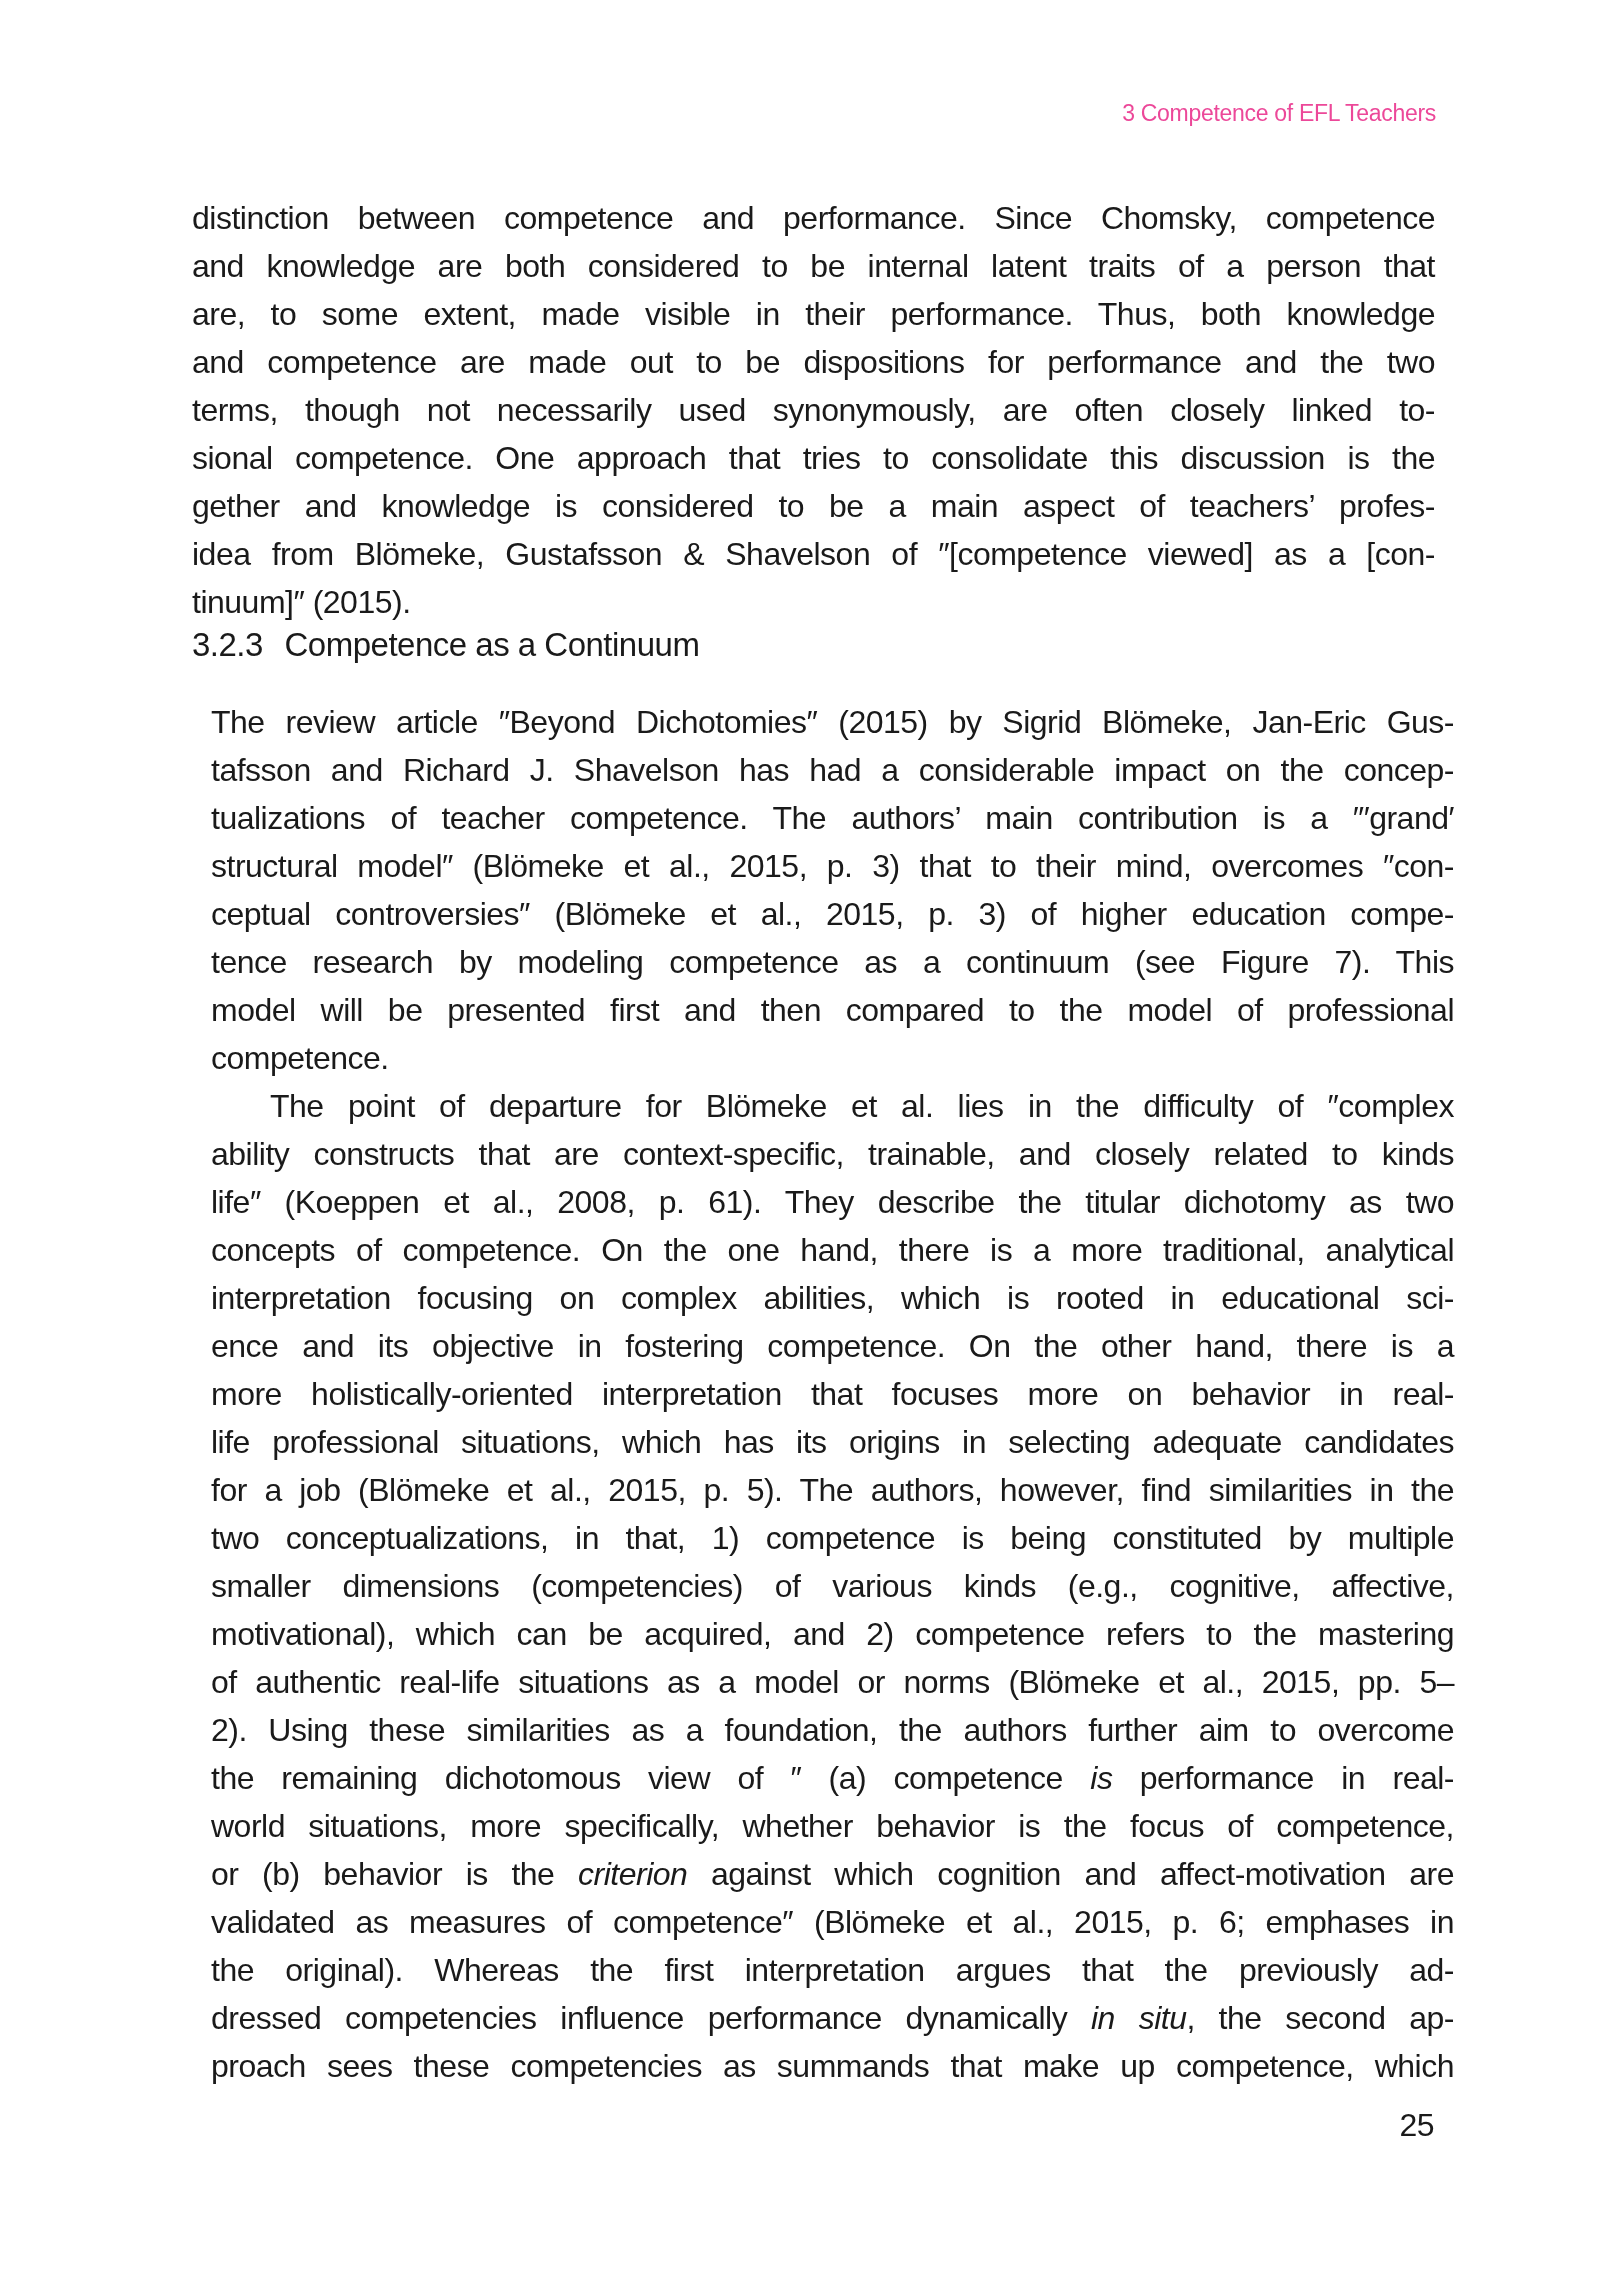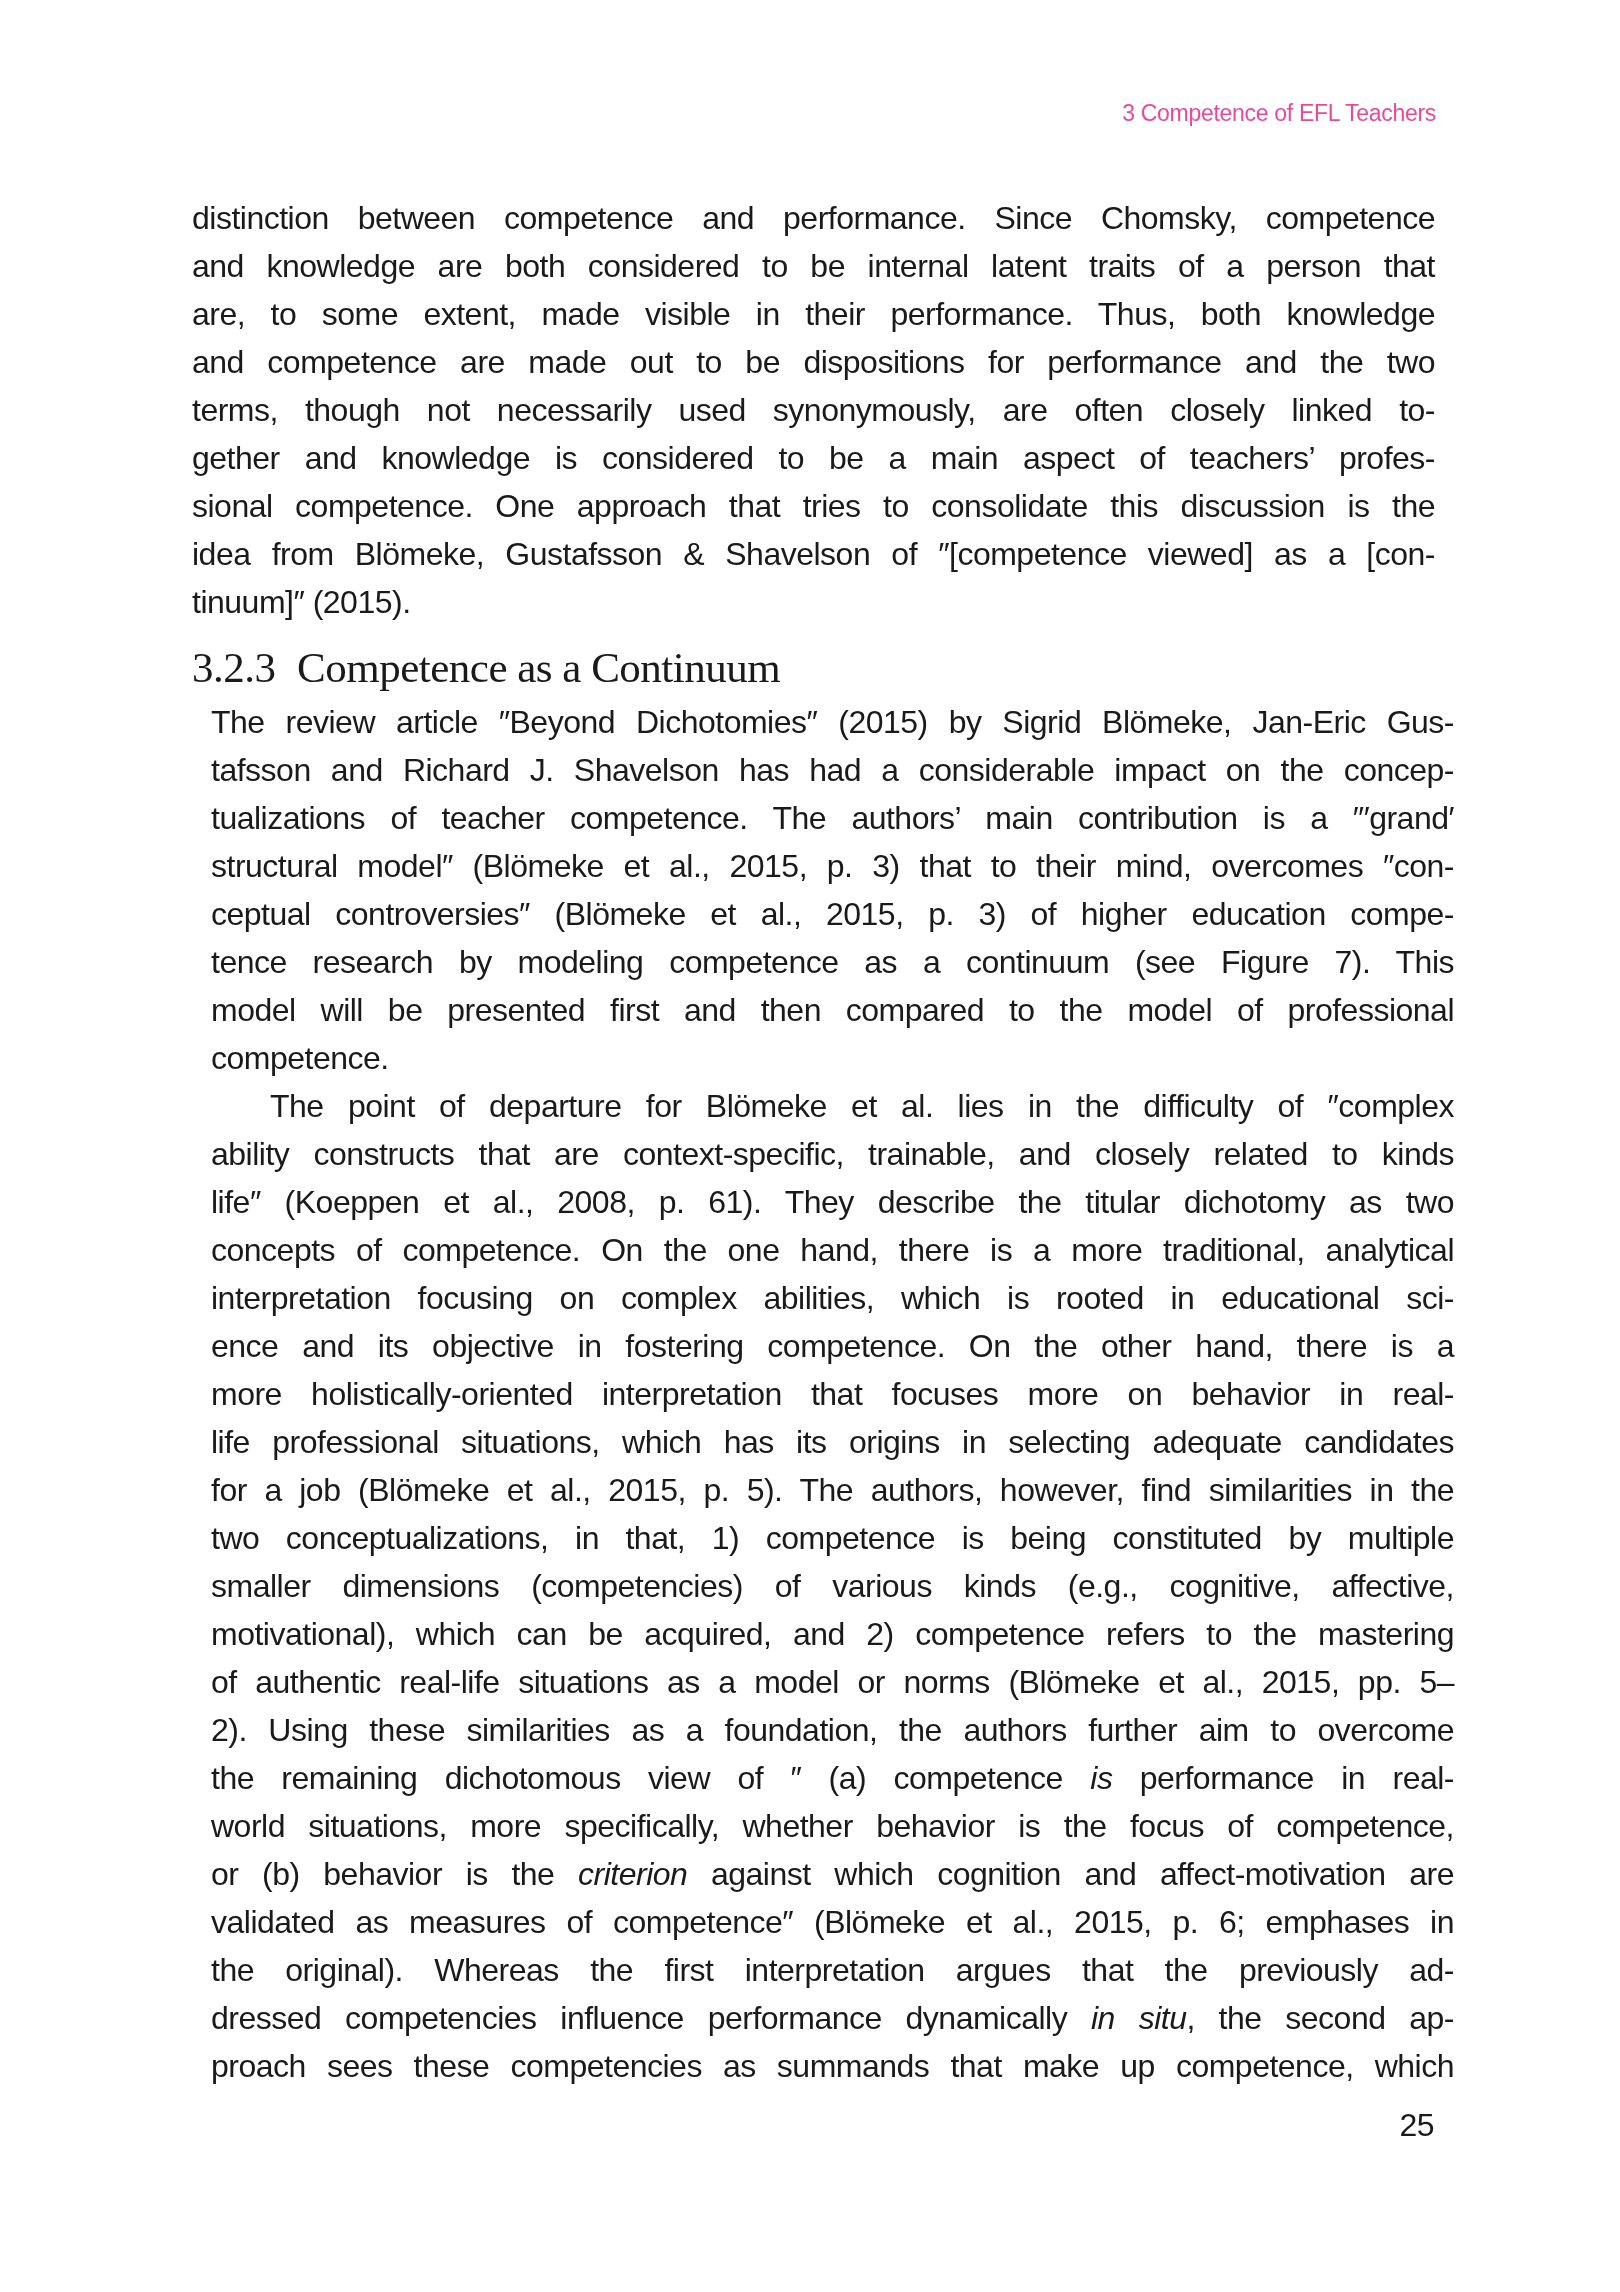--- a/index.html
+++ b/index.html
@@ -42,26 +42,25 @@
     .line.last {
       text-align-last: left;
     }
     .line.indent {
       padding-left: 59px;
     }
     .block-1 { top: 194px; }
     .section-heading {
       position: absolute;
       left: 192px;
-      top: 644px;
-      font-size: 43px;
+      top: 621px;
+      font-size: 33px;
       letter-spacing: -0.5px;
       line-height: 47px;
       white-space: nowrap;
-      font-family: Liberation Serif, serif;
     }
     .section-heading .num {
       margin-right: 21.6px;
     }
     .block-2 { top: 698px; margin-left: 19px; }
     .page-number {
       position: absolute;
       top: 2107px;
       right: 186px;
       font-size: 32px;
@@ -75,22 +74,22 @@
 <body>
 
 <div class="running-header">3 Competence of EFL Teachers</div>
 
 <div class="text-block block-1">
   <span class="line">distinction between competence and performance. Since Chomsky, competence</span>
   <span class="line">and knowledge are both considered to be internal latent traits of a person that</span>
   <span class="line">are, to some extent, made visible in their performance. Thus, both knowledge</span>
   <span class="line">and competence are made out to be dispositions for performance and the two</span>
   <span class="line">terms, though not necessarily used synonymously, are often closely linked to-</span>
+  <span class="line">sional competence. One approach that tries to consolidate this discussion is the</span>
   <span class="line">gether and knowledge is considered to be a main aspect of teachers’ profes-</span>
-  <span class="line">sional competence. One approach that tries to consolidate this discussion is the</span>
   <span class="line">idea from Blömeke, Gustafsson &amp; Shavelson of ″[competence viewed] as a [con-</span>
   <span class="line last">tinuum]″ (2015).</span>
 </div>
 
 <div class="section-heading">
   <span class="num">3.2.3</span><span>Competence as a Continuum</span>
 </div>
 
 <div class="text-block block-2">
   <span class="line">The review article ″Beyond Dichotomies″ (2015) by Sigrid Blömeke, Jan-Eric Gus-</span>

